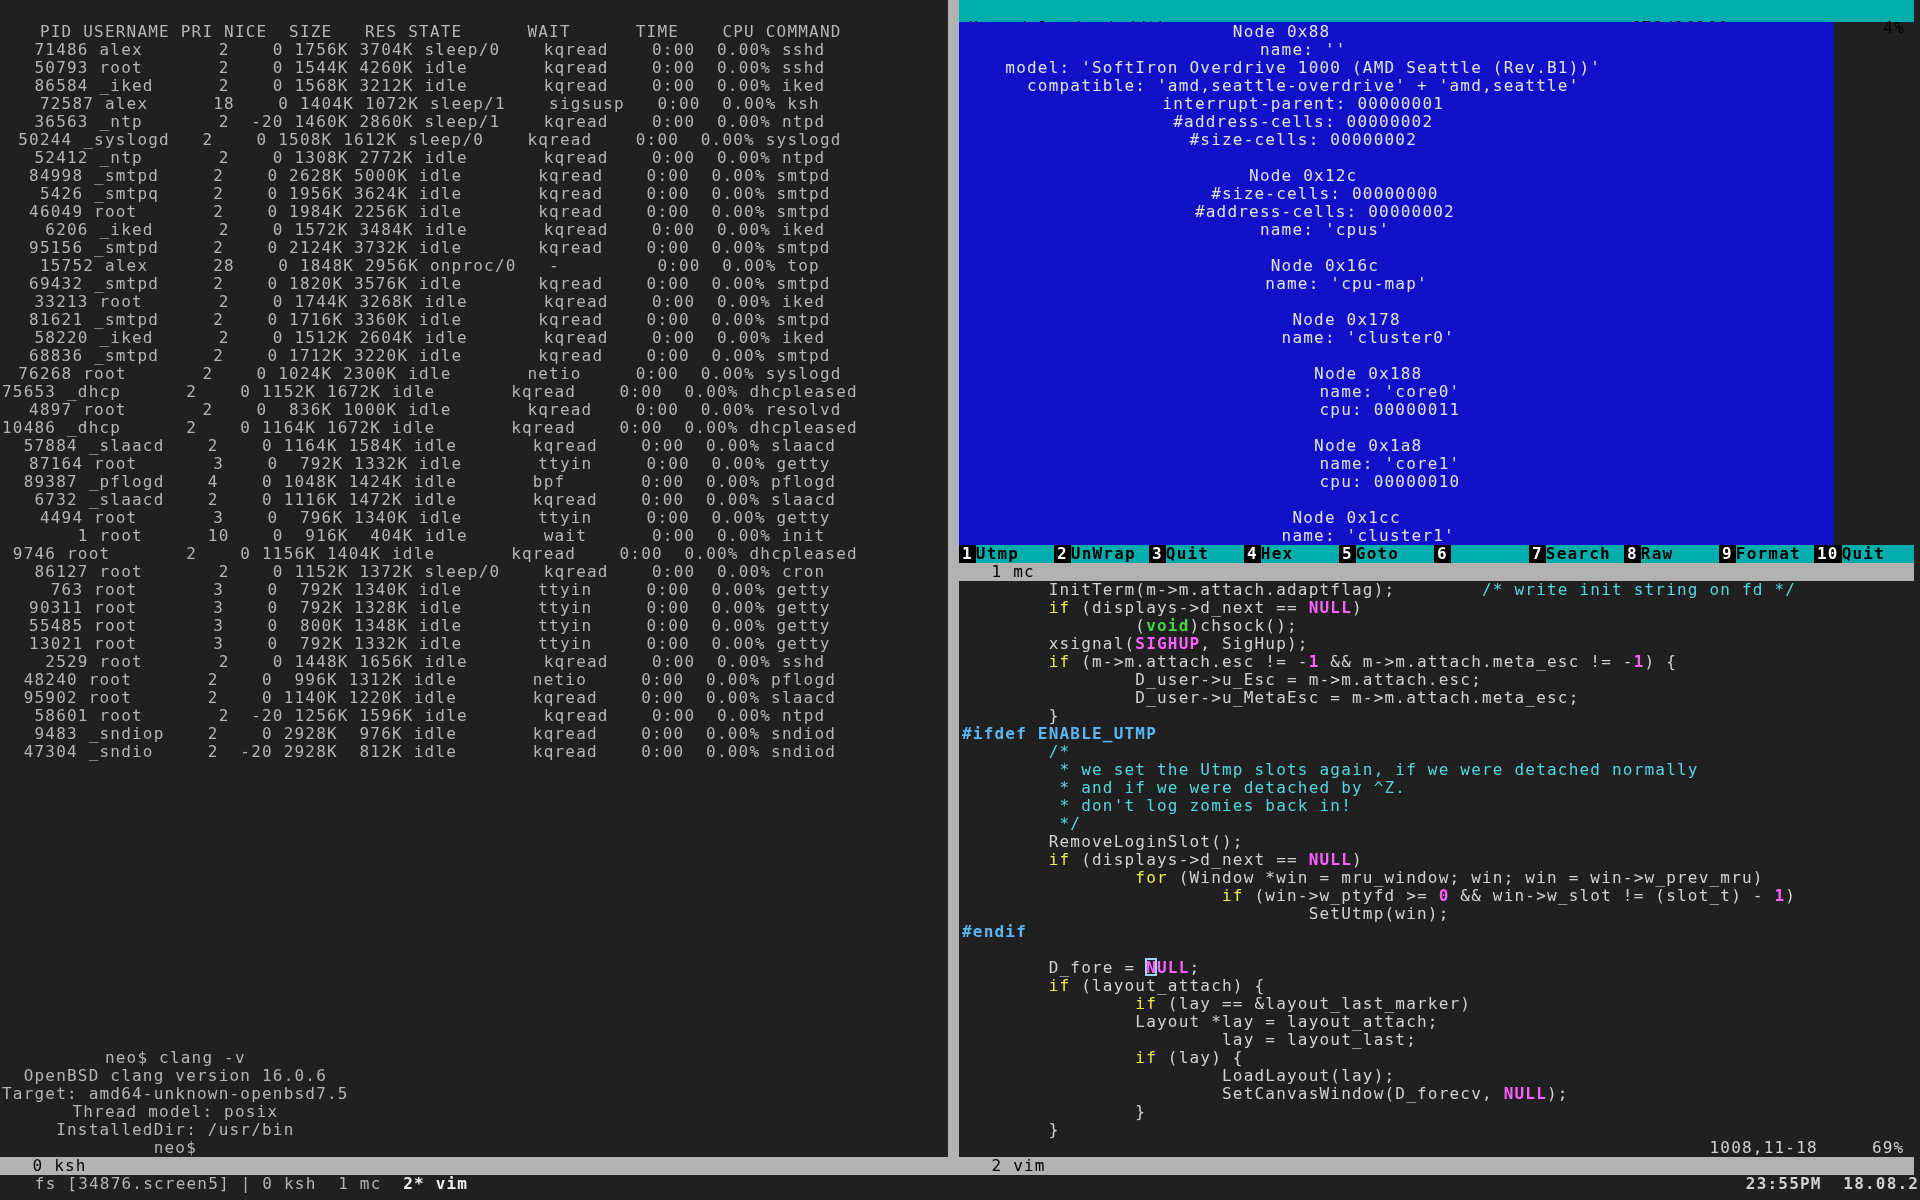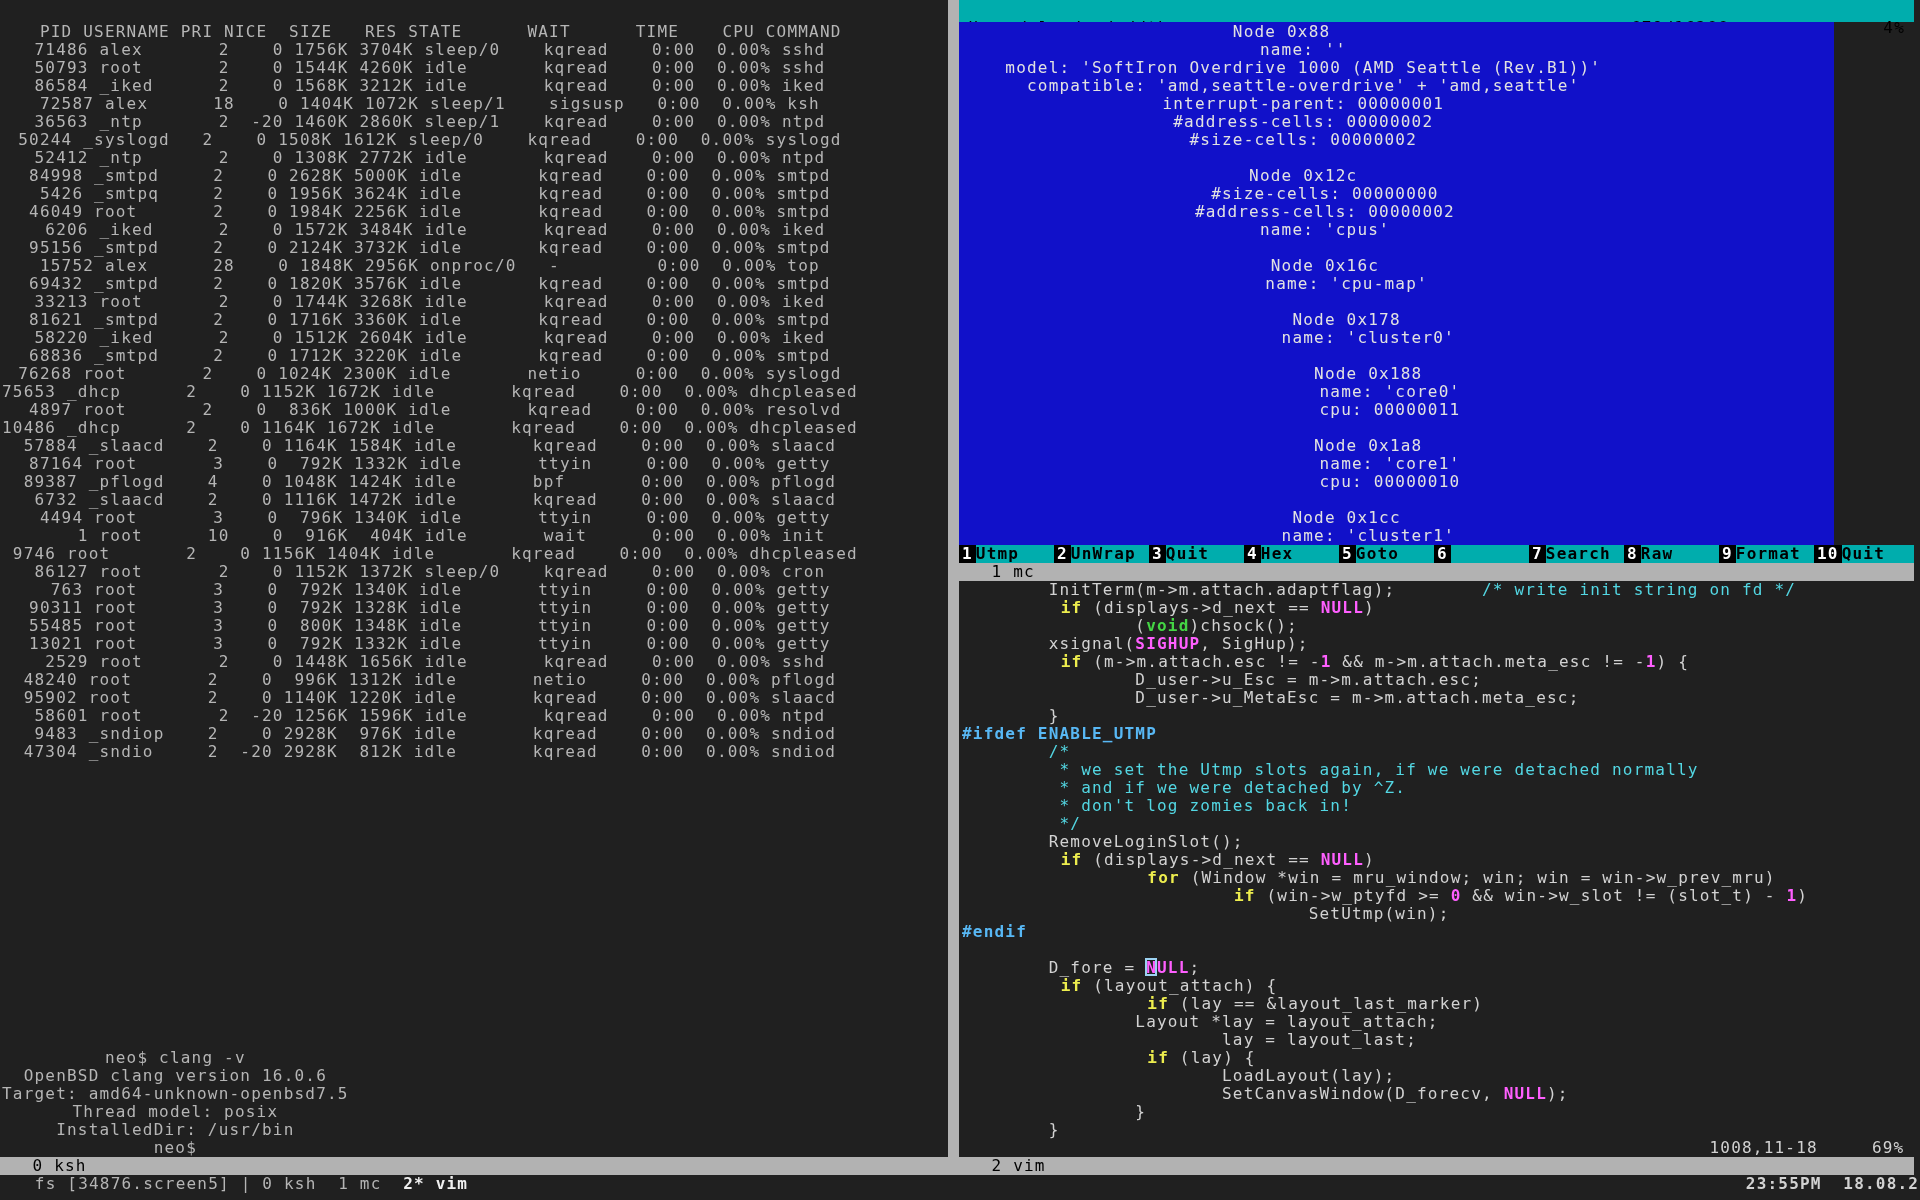--- a/index.html
+++ b/index.html
@@ -28,21 +28,21 @@
   .graybar{background:var(--gray);color:#000;height:18px;}
   .mc-bar{left:959px;top:563px;width:955px;}
   .bottom-bar{left:0;top:1157px;width:1914px;}
   .bottom-bar span{position:absolute;white-space:pre;}
   .bar-ksh{left:0;}
   .bar-vim{left:959px;}
   
   .vim{left:962px;top:581px;color:var(--vimfg);}
   .vline{height:18px;white-space:pre;}
   .seg{white-space:pre;}
-  .k{color:var(--yellow);font-weight:bold;margin-left:12px;}
+  .k{color:var(--yellow);font-weight:normal;}
   .m{color:var(--magenta);font-weight:bold;}
   .g{color:var(--green);font-weight:bold;}
   .c{color:var(--ccyan);}
   .d{color:var(--pblue);font-weight:bold;}
   .cur{position:relative;}
   .cur::after{content:"";position:absolute;left:-1px;right:0;top:0;bottom:1px;border:2px solid #9cd2f2;}
   
   .status{left:0;top:1175px;width:1920px;height:20px;color:var(--fg);margin-left:24px;}
   .status .left{position:absolute;left:0;top:0;white-space:pre;}
   .status .win-active{color:#efefef;font-weight:bold;}

